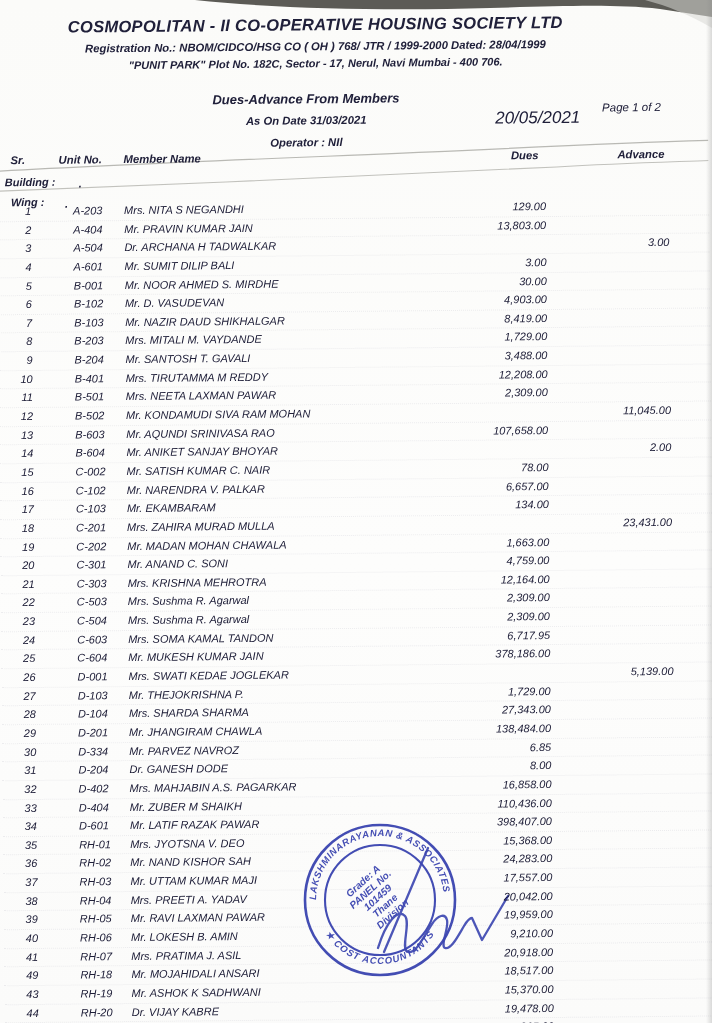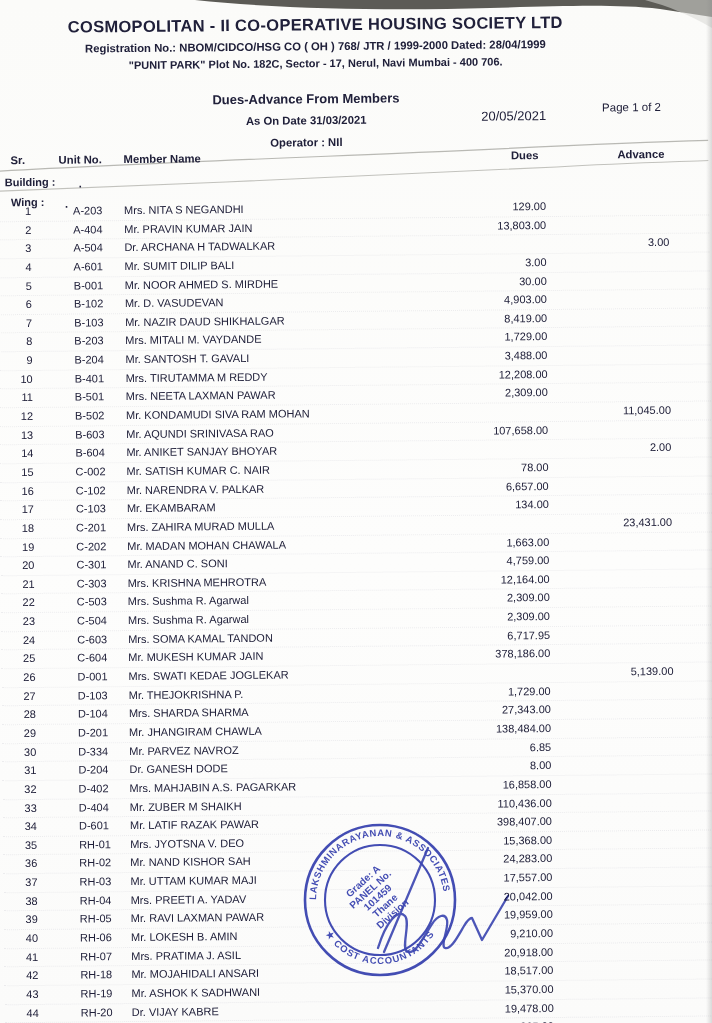--- a/index.html
+++ b/index.html
@@ -1,29 +1,29 @@
 <!DOCTYPE html>
 <html style="--ink: #20203a; --stamp: #2a35ad;"><head>
 <meta charset="utf-8">
 <style>
   html,body{margin:0;padding:0;background:#e9e9e7;}
   .sheet{
     position:relative;width:712px;height:1023px;overflow:hidden;
     background:linear-gradient(180deg,#fbfbf9 0%,#fdfdfc 55%,#fbfbfa 100%);
-    font-family:"Liberation Sans",sans-serif;color:var(--ink,#20203a);
+    font-family:"Liberation Sans",sans-serif;color:var(--ink,#20203a);font-style:italic;
   }
   .content{position:absolute;left:0;top:0;width:712px;height:1023px;
     transform:rotate(-0.55deg);transform-origin:30px 520px;}
   .abs{position:absolute;white-space:nowrap;}
   .doc-title{left:0;top:18px;width:640px;text-align:center;font-weight:bold;font-size:16.5px;letter-spacing:.3px;}
   .reg-line{left:0;top:43px;width:640px;text-align:center;font-weight:bold;font-size:11.3px;}
   .addr-line{left:0;top:60px;width:640px;text-align:center;font-weight:bold;font-size:11px;}
   .report-title{left:0;top:94px;width:620px;text-align:center;font-weight:bold;font-size:13px;}
   .as-on{left:0;top:117px;width:620px;text-align:center;font-weight:bold;font-size:11.3px;}
-  .print-date{left:485px;top:113px;font-size:13px;}
+  .print-date{left:499px;top:113px;font-size:17px;}
   .page-info{left:606px;top:107px;font-size:11.5px;text-align:right;}
   .operator{left:0;top:139px;width:620px;text-align:center;font-weight:bold;font-size:11.3px;}
   .colhead{font-weight:bold;font-size:11.3px;top:154px;}
   .ch-sr{left:14px;}
   .ch-unit{left:62px;}
   .ch-name{left:127px;}
   .ch-dues{right:170px;}
   .ch-adv{right:44px;}
   .building{left:8px;top:176px;font-weight:bold;font-size:11px;}
   .building-val{left:82px;top:178px;font-weight:bold;font-size:11px;}
@@ -365,21 +365,21 @@
           <span class="c-adv"></span>
         </div>
         <div class="row">
           <span class="c-sr">41</span>
           <span class="c-unit">RH-07</span>
           <span class="c-name">Mrs. PRATIMA J. ASIL</span>
           <span class="c-dues">20,918.00</span>
           <span class="c-adv"></span>
         </div>
         <div class="row">
-          <span class="c-sr">42</span>
+          <span class="c-sr">49</span>
           <span class="c-unit">RH-18</span>
           <span class="c-name">Mr. MOJAHIDALI ANSARI</span>
           <span class="c-dues">18,517.00</span>
           <span class="c-adv"></span>
         </div>
         <div class="row">
           <span class="c-sr">43</span>
           <span class="c-unit">RH-19</span>
           <span class="c-name">Mr. ASHOK K SADHWANI</span>
           <span class="c-dues">15,370.00</span>

